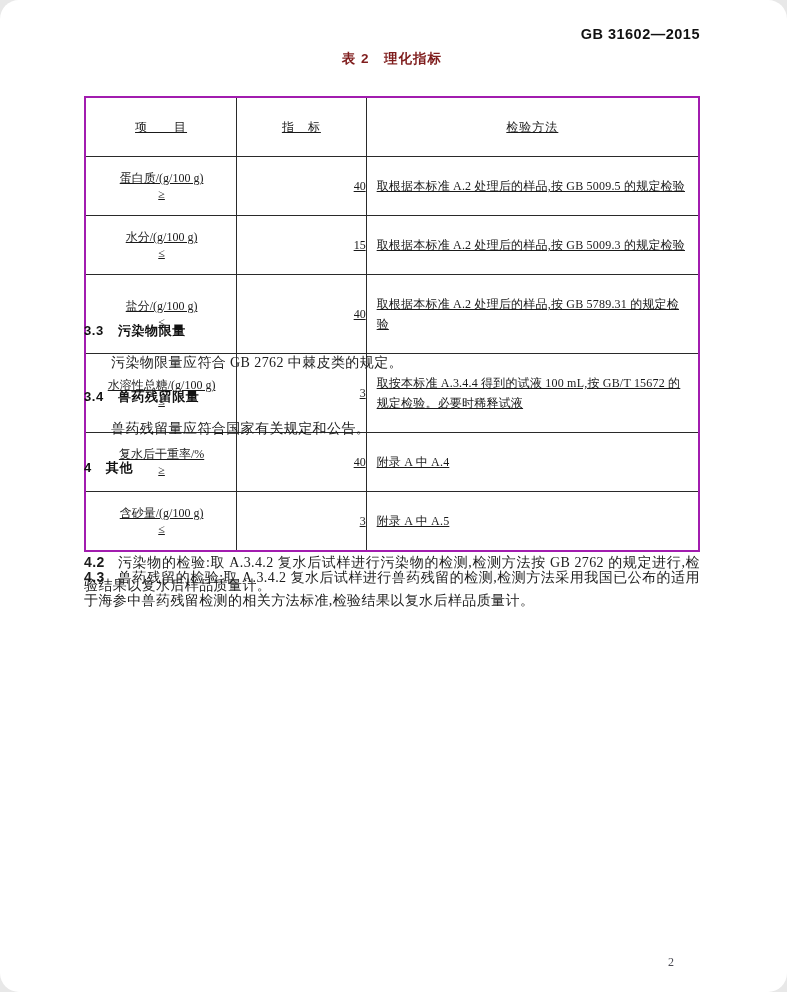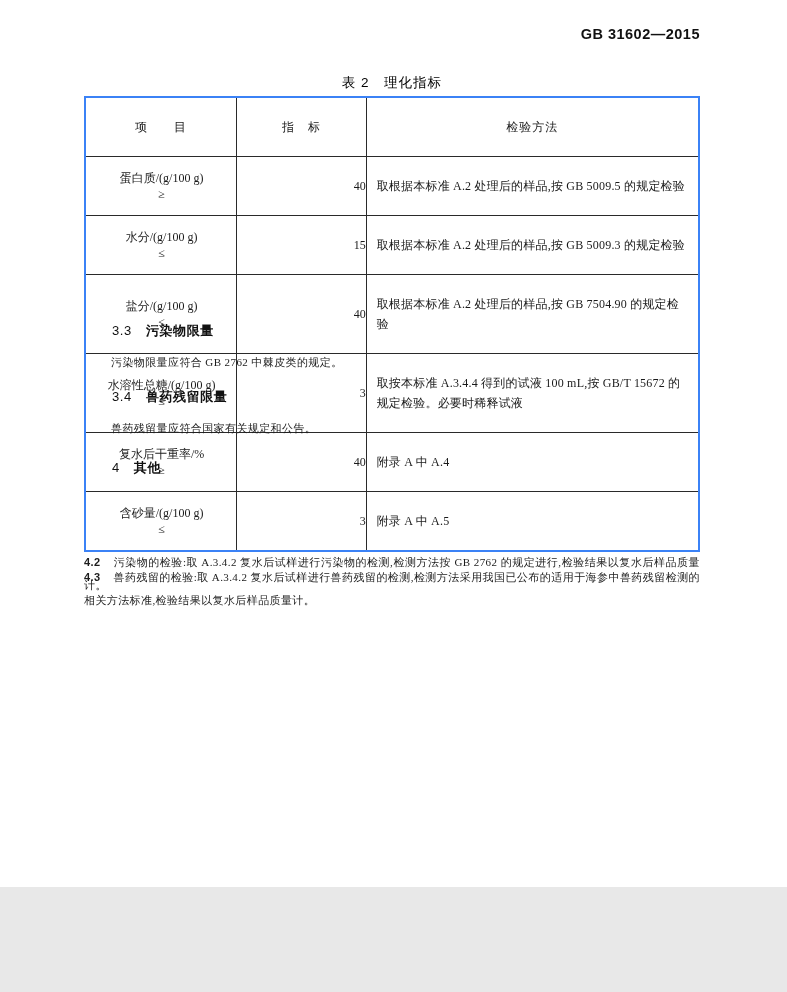--- a/index.html
+++ b/index.html
@@ -1,56 +1,58 @@
 <!DOCTYPE html>
 <html><head>
 <meta charset="utf-8">
 <style>
   * { margin: 0; padding: 0; box-sizing: border-box; }
   html, body { background: #e8e8e8; }
   .page {
     position: relative;
     width: 787px;
-    height: 887px;
+    height: 992px;
     background: #ffffff;
     font-family: "Liberation Serif", serif;
     color: #1c1c1c;
     overflow: hidden;
+    border-radius: 19px;
   }
   .doc-code {
     position: absolute;
     top: 26px;
     right: 87px;
     font-family: "Liberation Sans", sans-serif;
     font-weight: bold;
     font-size: 14.5px;
     letter-spacing: 0.5px;
     color: #111;
   }
   .table-title {
     position: absolute;
-    top: 74px;
+    top: 50px;
     left: 84px;
     width: 616px;
     text-align: center;
     font-family: "Liberation Sans", sans-serif;
-    font-weight: normal;
+    font-weight: bold;
     font-size: 13.5px;
     letter-spacing: 1px;
-    color: #000000;
+    color: #7f1d1d;
   }
   table.spec {
     position: absolute;
     top: 96px;
     left: 84px;
     width: 616px;
     border-collapse: collapse;
-    border: 2px solid #3b82f6;
+    border: 2px solid #a21caf;
     font-size: 12px;
     color: #1a1a1a;
+    text-decoration: underline;
   }
   table.spec th, table.spec td {
     border: 1px solid #2a2a2a;
     vertical-align: middle;
   }
   table.spec th {
     font-weight: normal;
     text-align: center;
     height: 27px;
     letter-spacing: 1px;
@@ -70,26 +72,26 @@
 
   .sec-heading {
     position: absolute;
     left: 84px;
     font-family: "Liberation Sans", sans-serif;
     font-weight: bold;
     font-size: 13px;
     letter-spacing: 0.6px;
     color: #111;
   }
-  .sec-heading .num { margin-right: 14px; font-weight: normal; padding-left: 28px; }
+  .sec-heading .num { margin-right: 14px; font-weight: bold; }
   .body-para {
     position: absolute;
     left: 84px;
     width: 616px;
-    font-size: 11px;
+    font-size: 14px;
     line-height: 23px;
     letter-spacing: 0.4px;
     text-align: justify;
     color: #1c1c1c;
   }
   .body-para.indent { text-indent: 27px; }
   .cnum {
     font-family: "Liberation Sans", sans-serif;
     font-weight: bold;
     margin-right: 13px;
@@ -149,21 +151,21 @@
         <td class="c-method">取根据本标准 A.2 处理后的样品,按 GB 5009.3 的规定检验</td>
       </tr>
       <tr class="r-h3">
         <td class="c-item">
             <div class="item-flex">
           <span>盐分/(g/100 g)</span>
           <span class="op">≤</span>
         </div>
           </td>
         <td class="c-val">40</td>
-        <td class="c-method">取根据本标准 A.2 处理后的样品,按 GB 7504.90 的规定检验</td>
+        <td class="c-method">取根据本标准 A.2 处理后的样品,按 GB 5789.31 的规定检验</td>
       </tr>
       <tr class="r-tall">
         <td class="c-item">
             <div class="item-flex">
           <span>水溶性总糖/(g/100 g)</span>
           <span class="op">≤</span>
         </div>
           </td>
         <td class="c-val">3</td>
         <td class="c-method">取按本标准 A.3.4.4 得到的试液 100 mL,按 GB/T 15672 的规定检验。必要时稀释试液</td>

